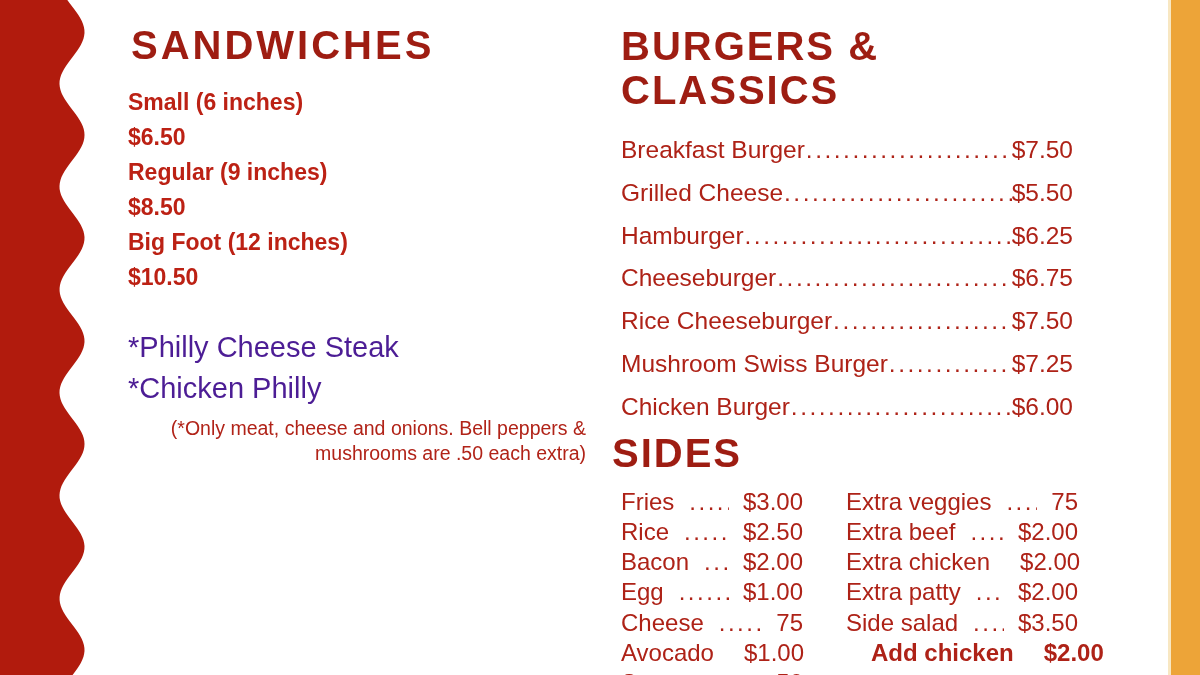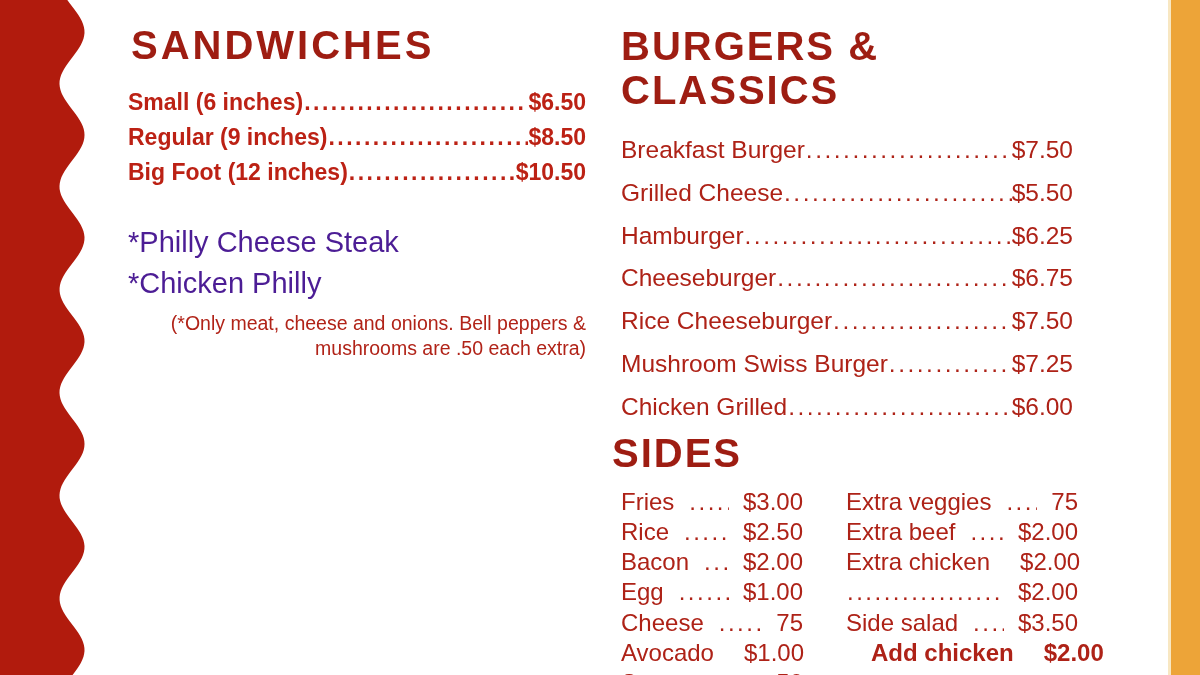--- a/index.html
+++ b/index.html
@@ -13,21 +13,21 @@
   .right-strip{
     position:absolute;top:0;right:0;width:29px;height:675px;
     background:#eda438;border-left:3px solid #f8e7c2;
   }
   .heading{margin:0;font-weight:bold;color:#9e1d12;}
 
   
   .col-left{position:absolute;left:128px;top:22px;width:458px;}
   .col-left .heading{font-size:40px;line-height:46px;letter-spacing:3px;margin-left:3px;}
   .sizes{margin-top:17px;}
-  .sizes .row{line-height:35px;font-size:23px;font-weight:bold;color:#bc2114;}
+  .sizes .row{line-height:35px;font-size:23px;font-weight:bold;color:#bc2114;flex-direction:column;}
   .specials{margin-top:32px;font-size:29px;line-height:41px;color:#4c1d95;}
   .note{margin-top:7px;font-size:19.5px;line-height:24.5px;color:#b12318;text-align:right;}
   .plain{font-size:29.5px;line-height:40.6px;color:#b12318;}
 
   
   .col-right{position:absolute;left:621px;top:24px;width:452px;}
   .col-right .heading{font-size:40px;line-height:44px;letter-spacing:2px;}
   .burger-rows{margin-top:17px;}
   .burger-rows .row{line-height:42.8px;font-size:24.5px;color:#ae2217;}
   .sides-heading{font-size:41px;line-height:42px;margin-top:2px;margin-left:-9px;}
@@ -116,21 +116,21 @@
         <span class="nm">Rice Cheeseburger</span>
         <span class="dots">................................................................................</span>
         <span class="pr">$7.50</span>
       </div>
       <div class="row">
         <span class="nm">Mushroom Swiss Burger</span>
         <span class="dots">................................................................................</span>
         <span class="pr">$7.25</span>
       </div>
       <div class="row">
-        <span class="nm">Chicken Grilled</span>
+        <span class="nm">Chicken Burger</span>
         <span class="dots">................................................................................</span>
         <span class="pr">$6.00</span>
       </div>
     </div>
 
     <h1 class="heading sides-heading">SIDES</h1>
 
     <div class="sides-wrap">
       <div class="sides-col sides-col1">
         <div class="row">
@@ -180,20 +180,21 @@
           <span class="nm">Extra beef</span>
           <span class="dots">................................................................................</span>
           <span class="pr">$2.00</span>
         </div>
         <div class="row">
           <span class="nm">Extra chicken</span>
           <span class="dots">................................................................................</span>
           <span class="pr">$2.00</span>
         </div>
         <div class="row">
+          <span class="nm">Extra patty</span>
           <span class="dots">................................................................................</span>
           <span class="pr">$2.00</span>
         </div>
         <div class="row">
           <span class="nm">Side salad</span>
           <span class="dots">................................................................................</span>
           <span class="pr">$3.50</span>
         </div>
         <div class="row indent">
           <span class="nm">Add chicken</span>

